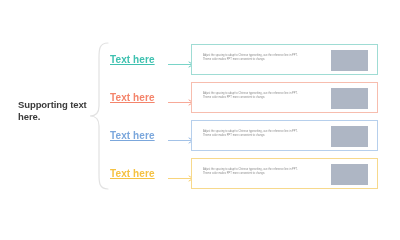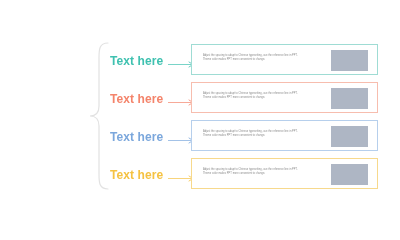--- a/index.html
+++ b/index.html
@@ -48,24 +48,25 @@
     position: absolute;
     left: 110px;
     width: 290px;
     height: 33px;
   }
   .row-label {
     position: absolute;
     left: 0px;
     top: 10px;
     width: 48px;
-    font-size: 12px;
+    font-size: 10px;
     font-weight: bold;
     letter-spacing: 0.1px;
     white-space: nowrap;
+    text-decoration: underline;
   }
   .row-arrow {
     position: absolute;
     left: 58px;
     top: 11px;
     width: 26px;
     height: 9px;
   }
 
   
@@ -99,20 +100,21 @@
     width: 37px;
     height: 21px;
     background: #aeb6c4;
   }
 </style>
 </head>
 <body>
 
 <div id="slide">
 
+  <div id="left-heading">Supporting text here.</div>
 
   <div id="brace">
     <svg width="22" height="148" viewBox="0 0 22 148" fill="none" xmlns="http://www.w3.org/2000/svg">
       <path d="M20 1 C11 1, 11 8, 11 16 L11 64 C11 71, 8 74, 2 74 C8 74, 11 77, 11 84 L11 132 C11 140, 11 147, 20 147" stroke="#e2e2e2" stroke-width="1.2" fill="none" stroke-linecap="round"></path>
     </svg>
   </div>
 
   <div class="row" style="top:44px">
     <div class="row-label" style="color:#3fc1b0">Text here</div>
     <div class="row-arrow">

